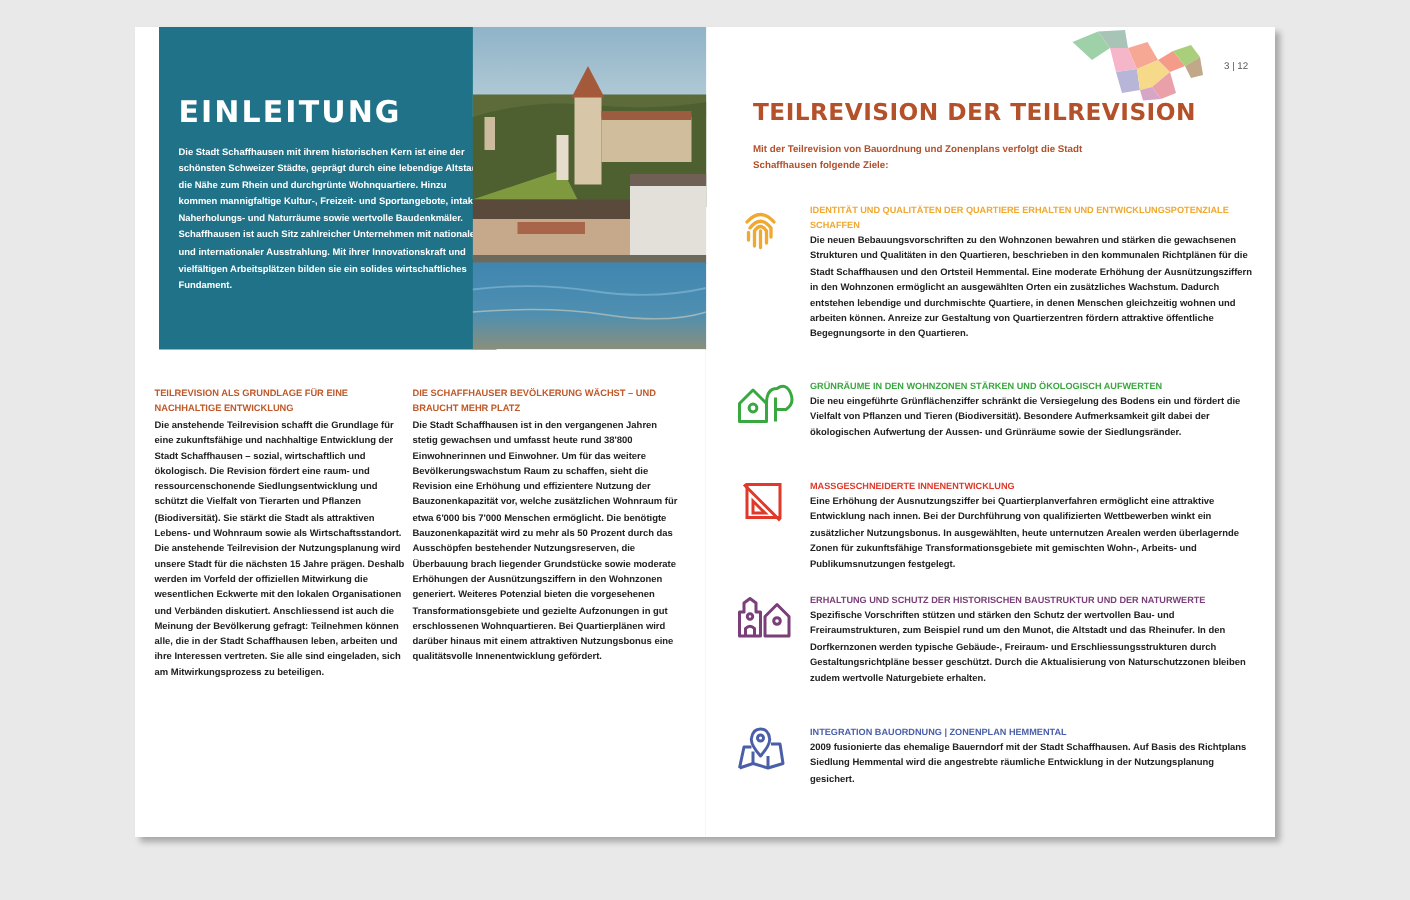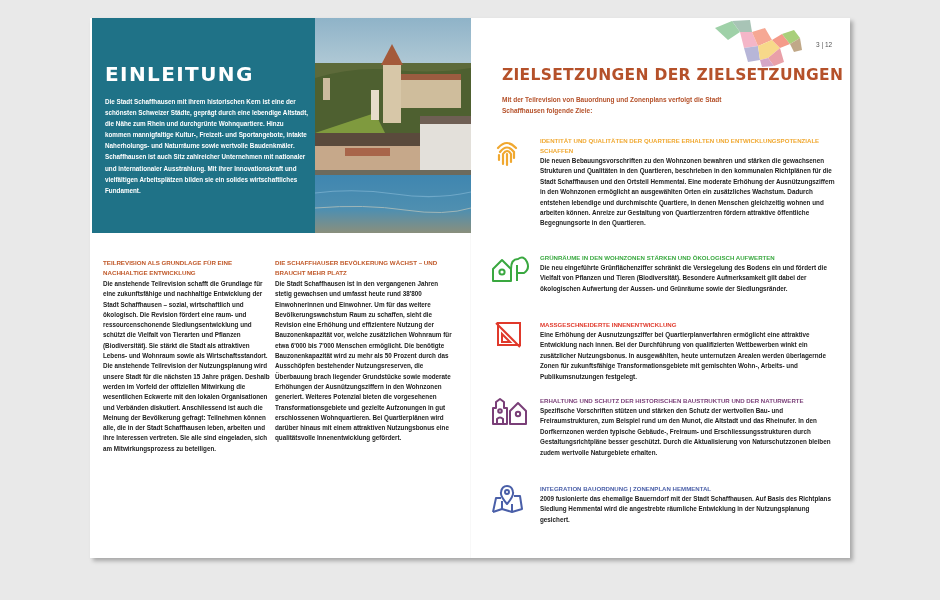--- a/index.html
+++ b/index.html
@@ -10,21 +10,21 @@
   .spread {
     position:absolute; left:90px; top:18px; width:760px; height:540px; background:#fff;
     box-shadow: 3px 3px 4px rgba(0,0,0,0.28);
   }
   .gutter {
     position:absolute; left:380px; top:0; width:1px; height:540px;
     background:linear-gradient(to right, rgba(0,0,0,0.06), rgba(0,0,0,0));
   }
   
   .intro {
-    position:absolute; left:2px; top:0; width:225px; height:215px; background:#1f7287; color:#fff;
+    position:absolute; left:16px; top:0; width:225px; height:215px; background:#1f7287; color:#fff;
   }
   .intro h1 {
     position:absolute; left:13px; top:44px; margin:0; font-size:20px; font-weight:bold;
     letter-spacing:1.4px; color:#fff; font-family:"DejaVu Sans", sans-serif;
   }
   .intro p {
     position:absolute; left:13px; top:78px; width:205px; margin:0;
     font-size:6.3px; line-height:11.1px; font-weight:bold; color:#fff;
   }
   
@@ -123,21 +123,21 @@
       <polygon points="48,28 62,22 70,30 58,40 50,42" fill="#f7d98a"></polygon>
       <polygon points="58,40 70,30 74,44 64,48" fill="#e9a0a8"></polygon>
       <polygon points="62,22 72,16 80,26 70,30" fill="#f49b8a"></polygon>
       <polygon points="72,16 84,12 90,20 80,26" fill="#a9cf7a"></polygon>
       <polygon points="80,26 90,20 92,32 84,34" fill="#c0a888"></polygon>
       <polygon points="50,42 58,40 64,48 52,49" fill="#d5a6c6"></polygon>
     </svg>
   </div>
   <div class="pagenum">3 | 12</div>
 
-  <h2 class="right-title">ZIELSETZUNGEN DER ZIELSETZUNGEN</h2>
+  <h2 class="right-title">TEILREVISION DER TEILREVISION</h2>
   <p class="right-intro">Mit der Teilrevision von Bauordnung und Zonenplans verfolgt die Stadt Schaffhausen folgende Ziele:</p>
 
   <div class="goal" style="top:118px;">
     <div class="icon">
       <svg width="34" height="32" viewBox="0 0 34 32" fill="none" stroke="#f0a830" stroke-width="2.2" stroke-linecap="round">
         <path d="M8 12 Q17 2 26 12"></path>
         <path d="M10 16 Q17 7 24 16 L24 22"></path>
         <path d="M13 28 L13 18 Q17 12 21 18 L21 26"></path>
         <path d="M17 18 L17 29"></path>
         <path d="M9 24 L9 19"></path>

